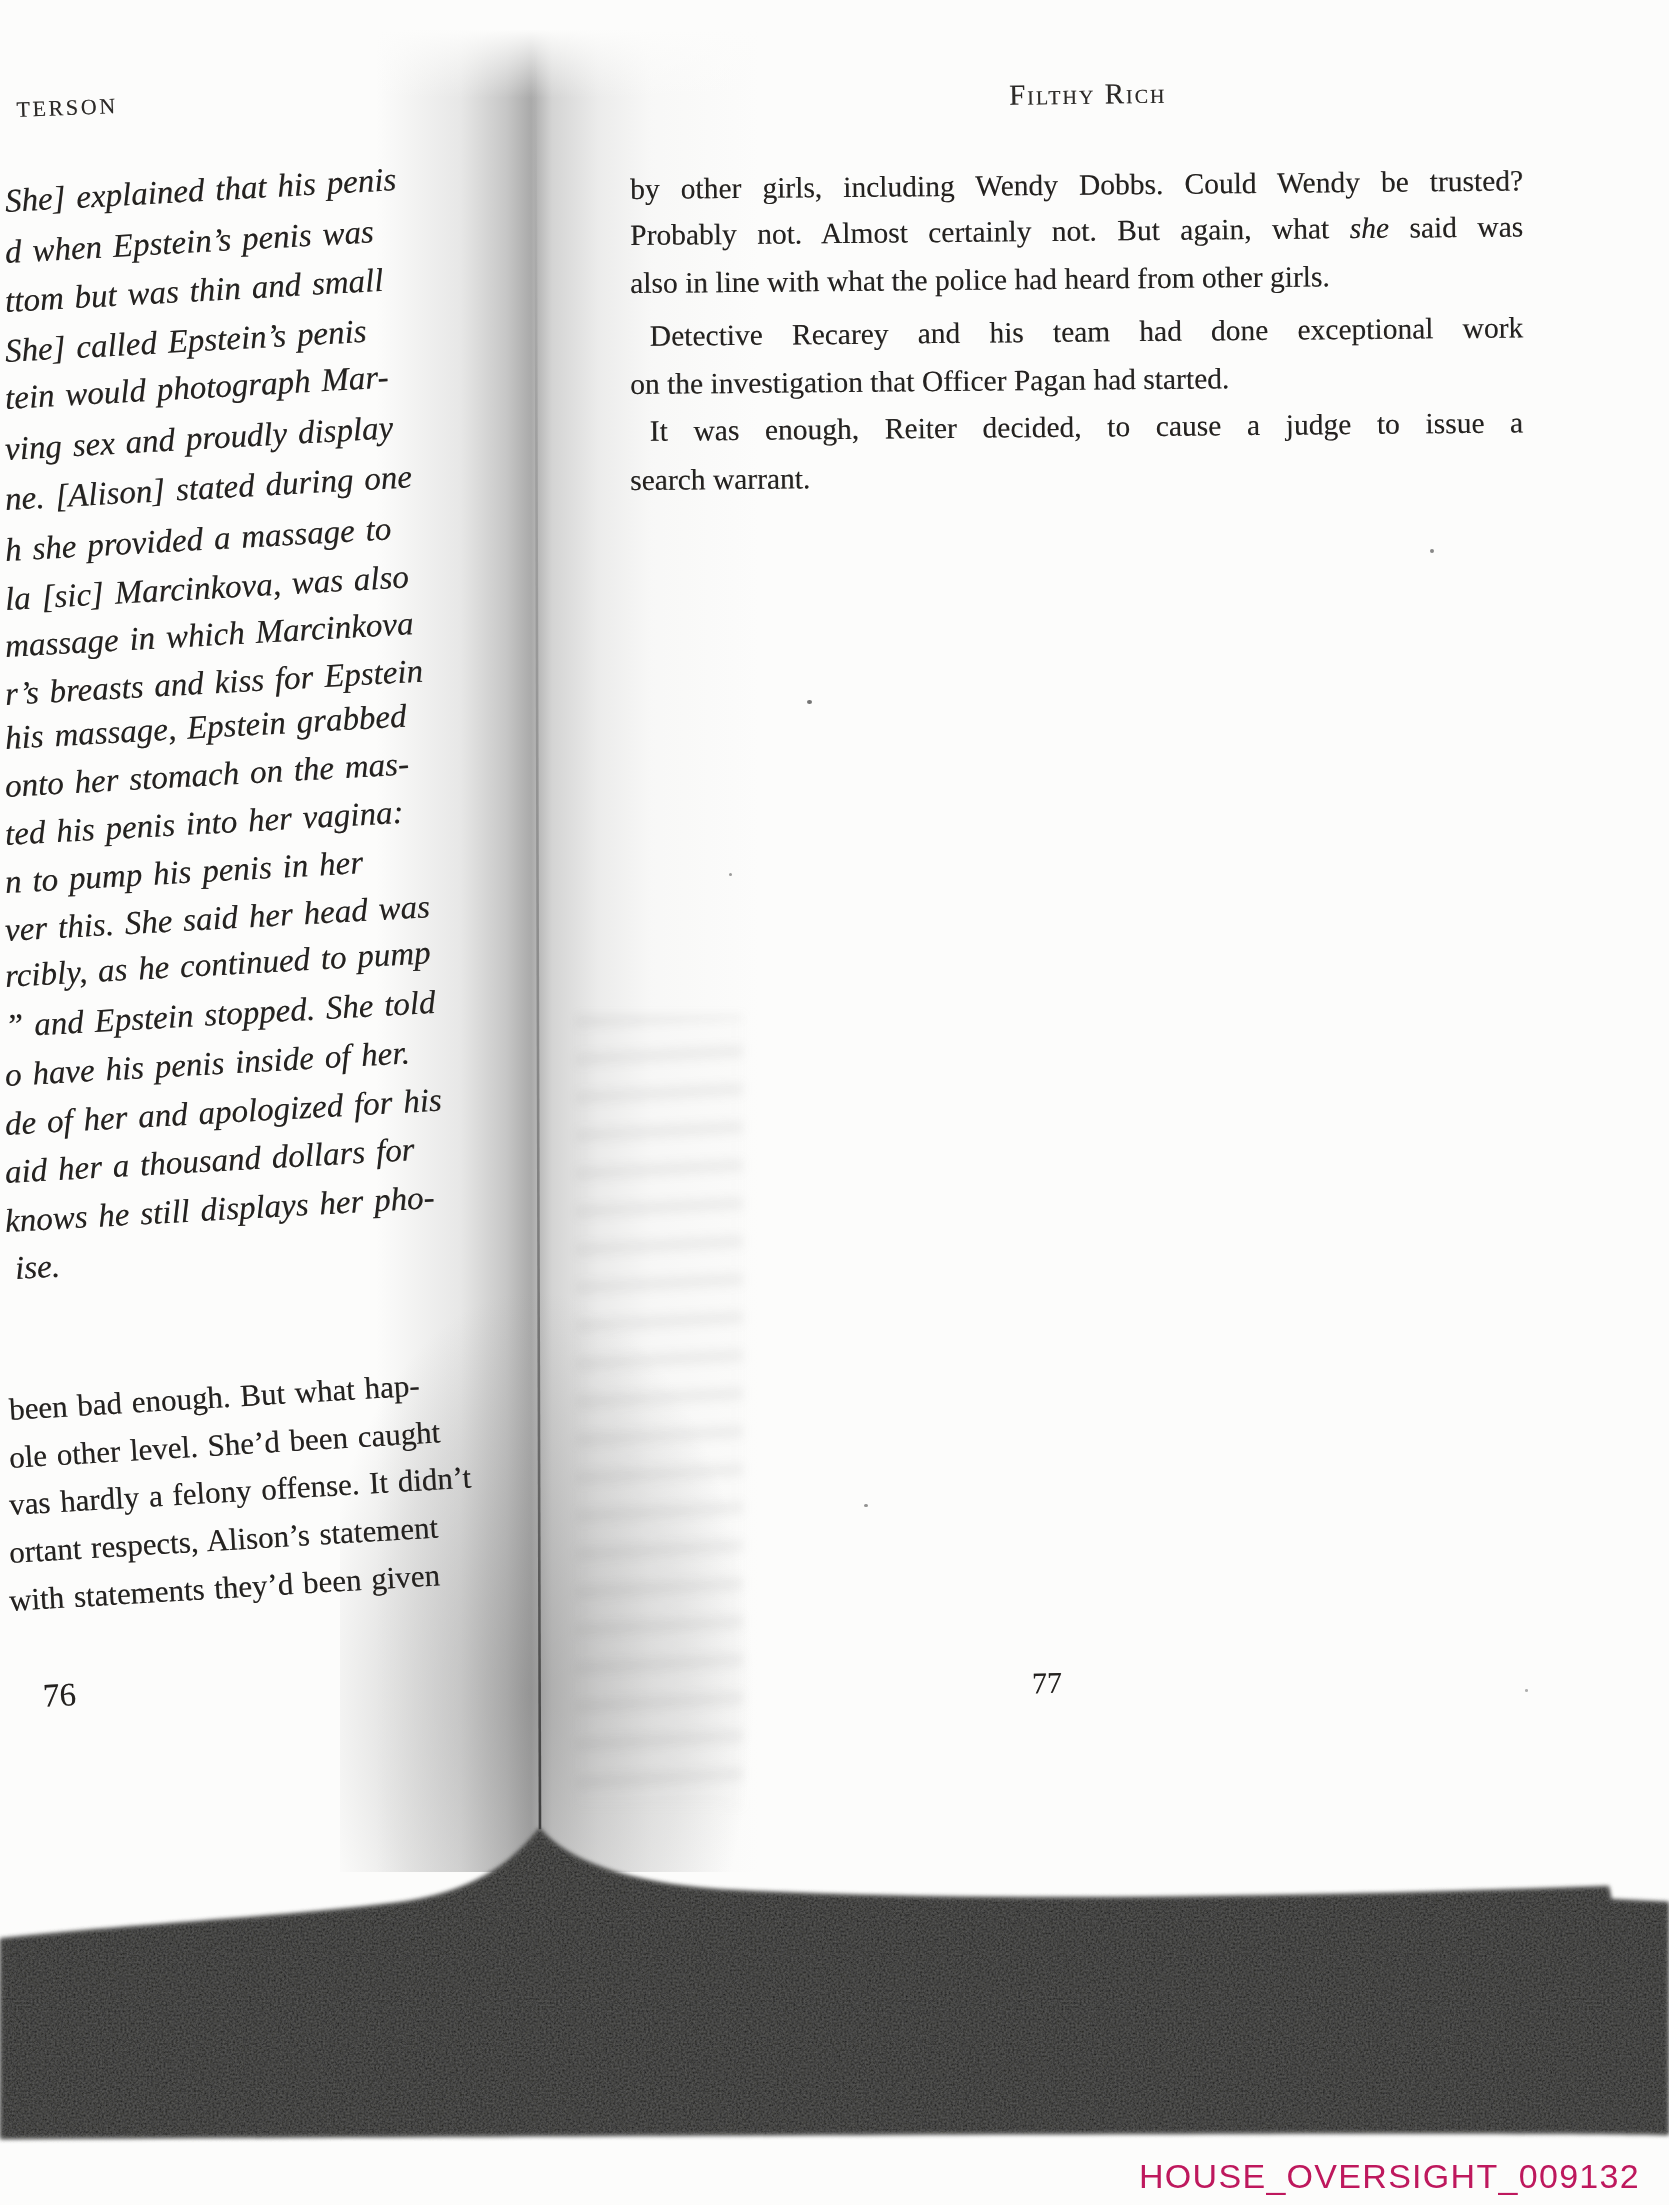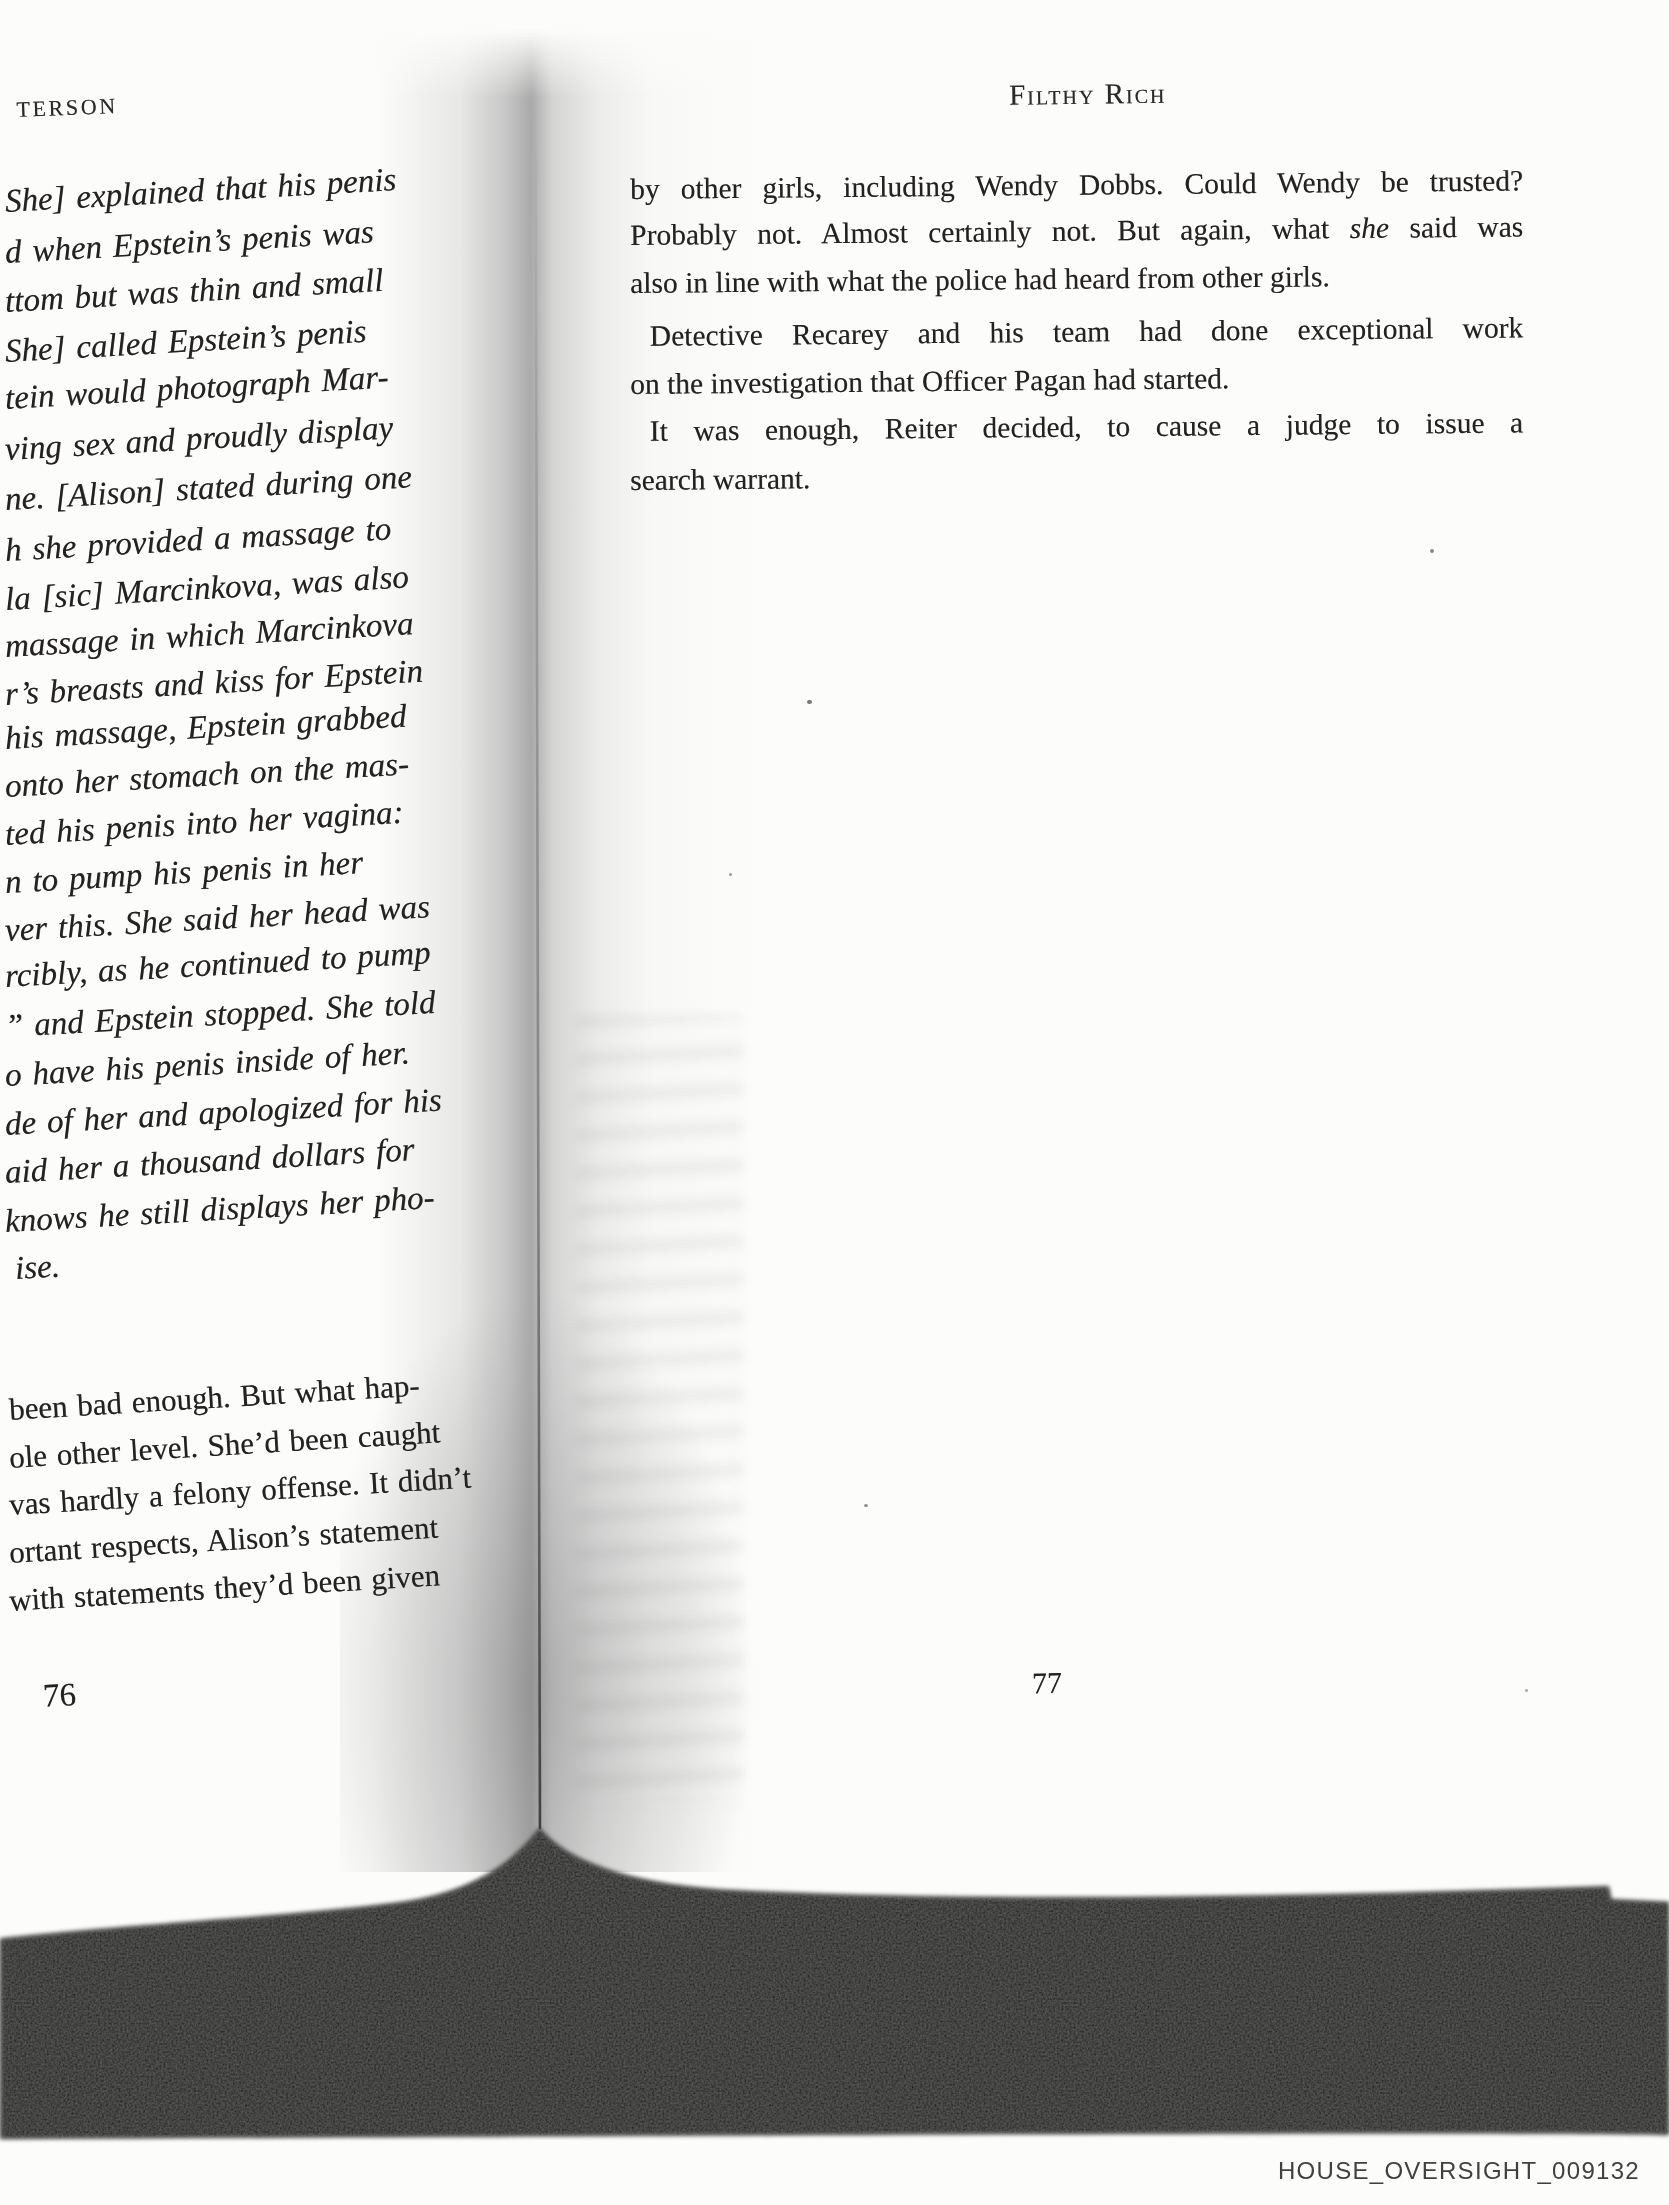--- a/index.html
+++ b/index.html
@@ -71,21 +71,21 @@
   .folio-right{
     position:absolute;left:1032px;top:1666px;
     font-size:30px;color:#242220;
     transform:rotate(-1.5deg);
     text-shadow:0.3px 0 0.3px rgba(28,24,20,0.5);
   }
   
   .bates{
     position:absolute;right:29px;top:2157px;
     font-family:"Liberation Sans","DejaVu Sans",sans-serif;
-    font-size:24px;letter-spacing:1.3px;color:#404040;
+    font-size:34px;letter-spacing:1.3px;color:#be185d;
   }
   
   .gutter-shadow{
     position:absolute;left:376px;top:0;width:383px;height:1872px;
     background:linear-gradient(to right,
       rgba(200,200,200,0) 0%,
       rgba(188,188,188,0.32) 22%,
       rgba(160,160,160,0.58) 34%,
       rgba(138,138,138,0.72) 40.5%,
       rgba(172,172,172,0.5) 46%,

